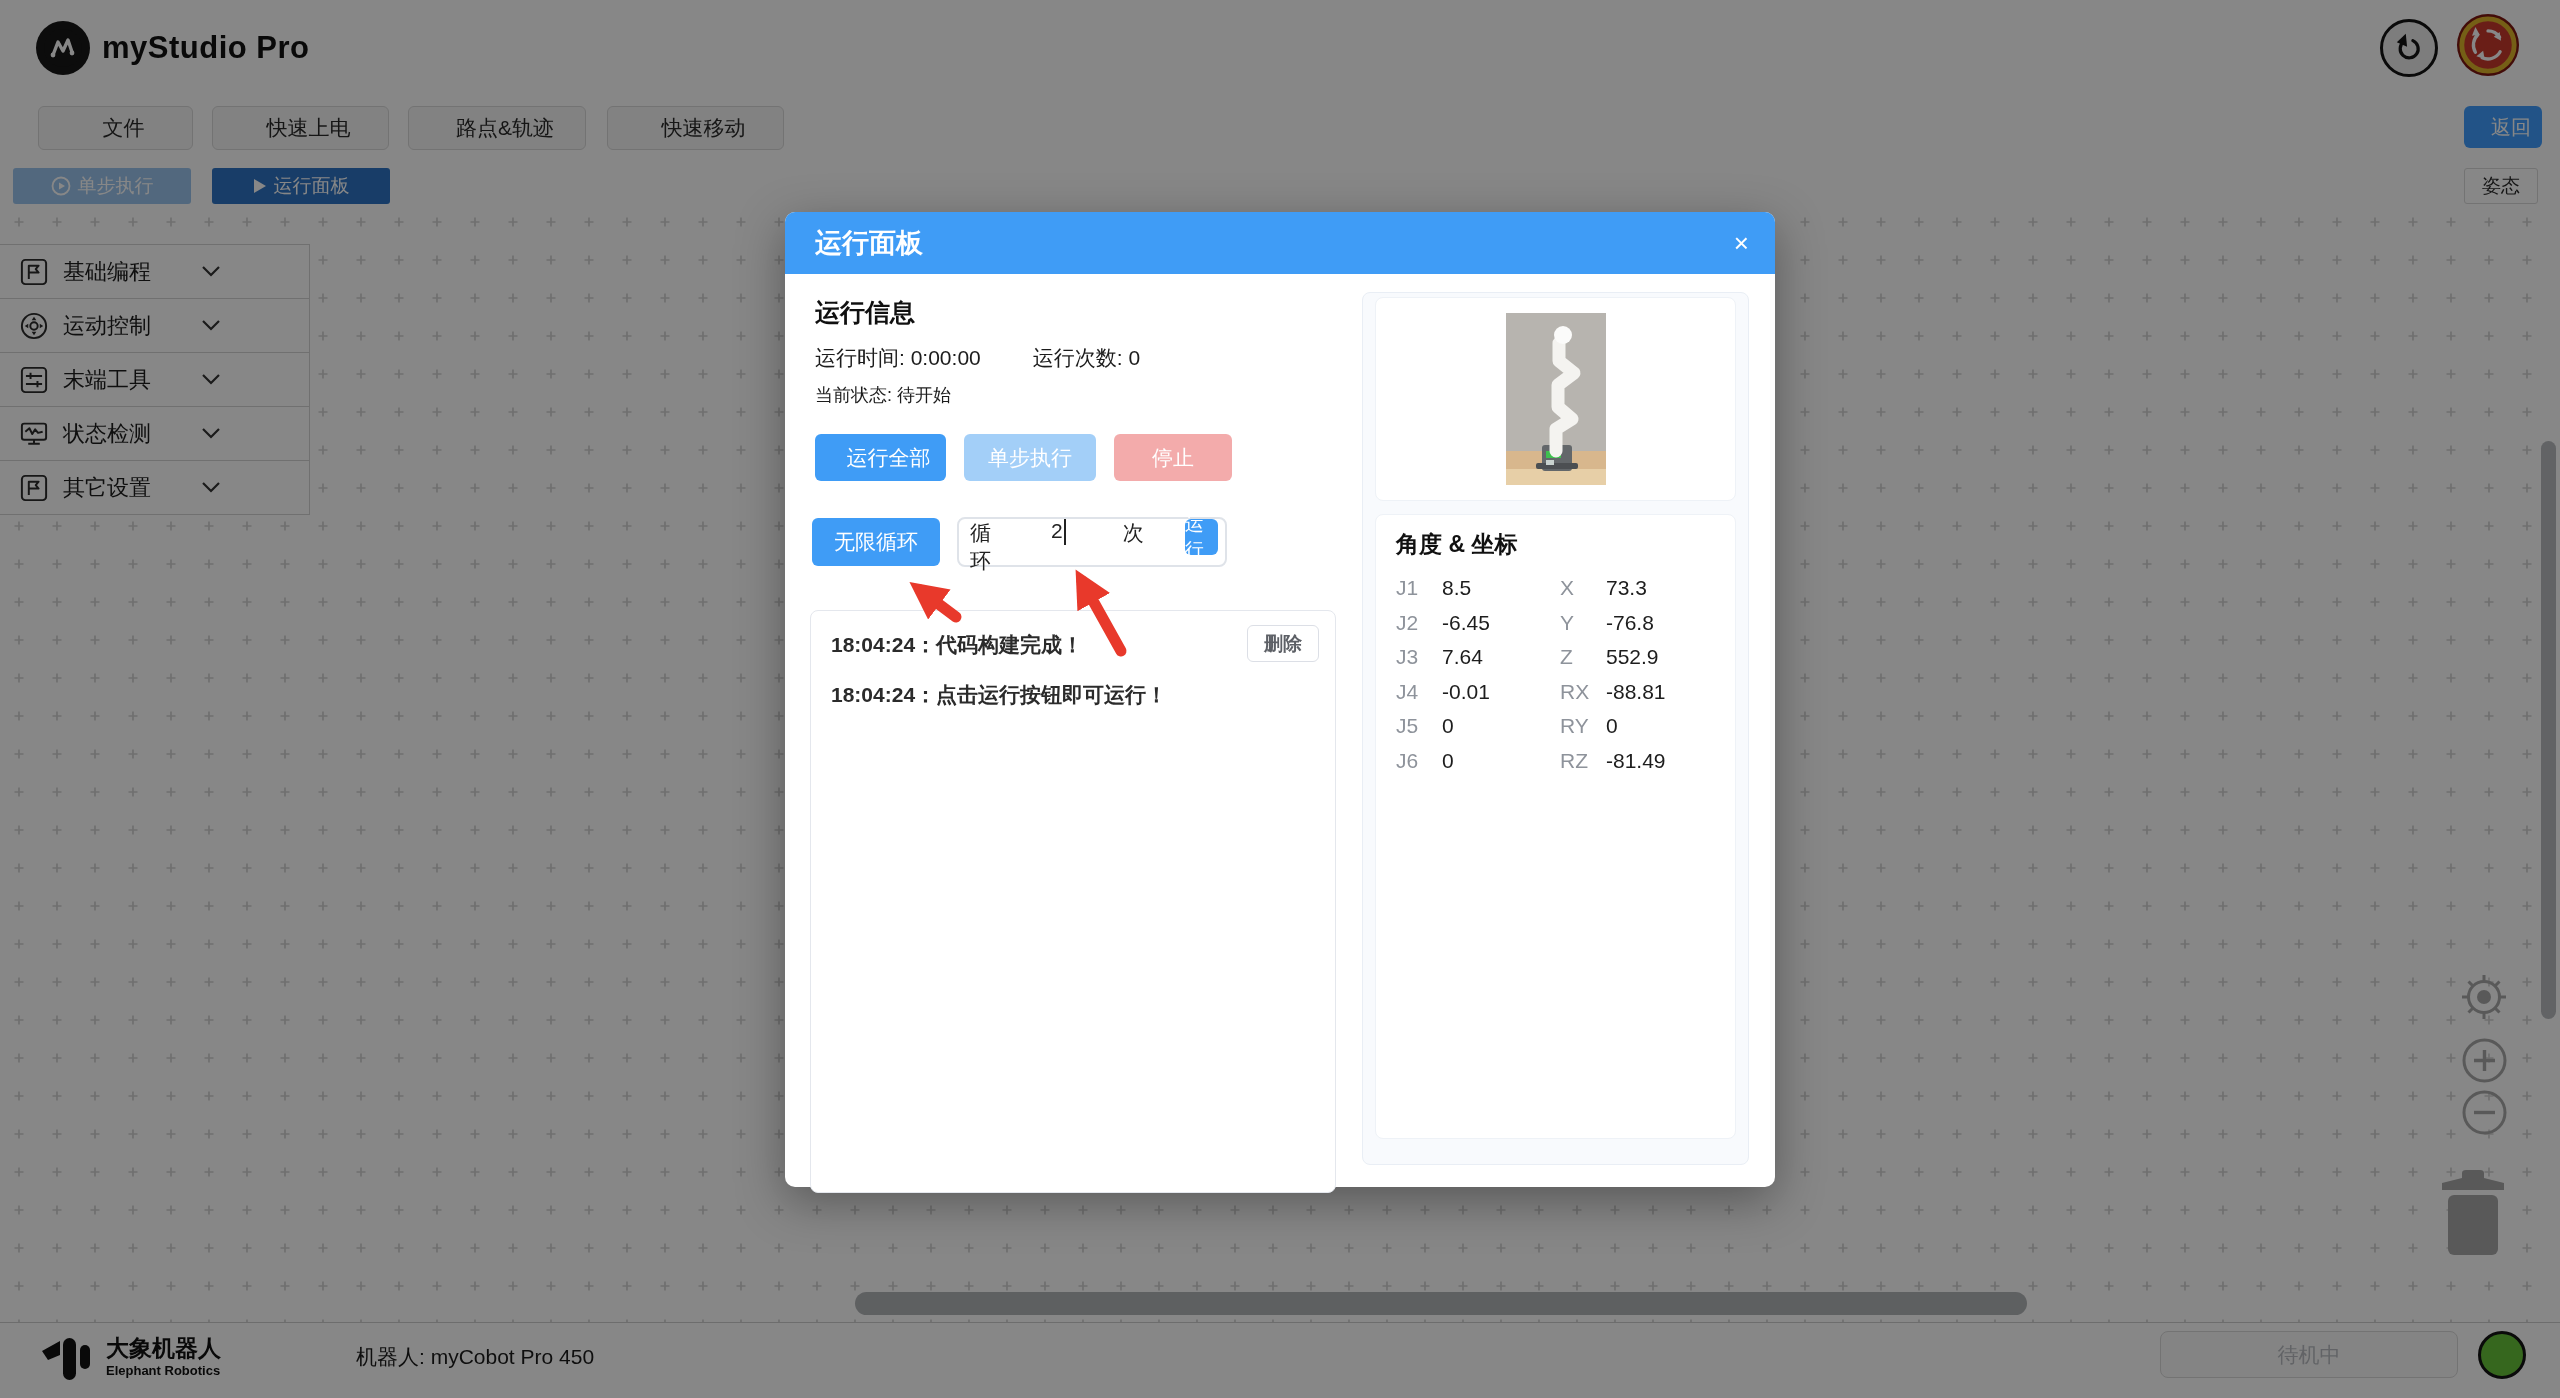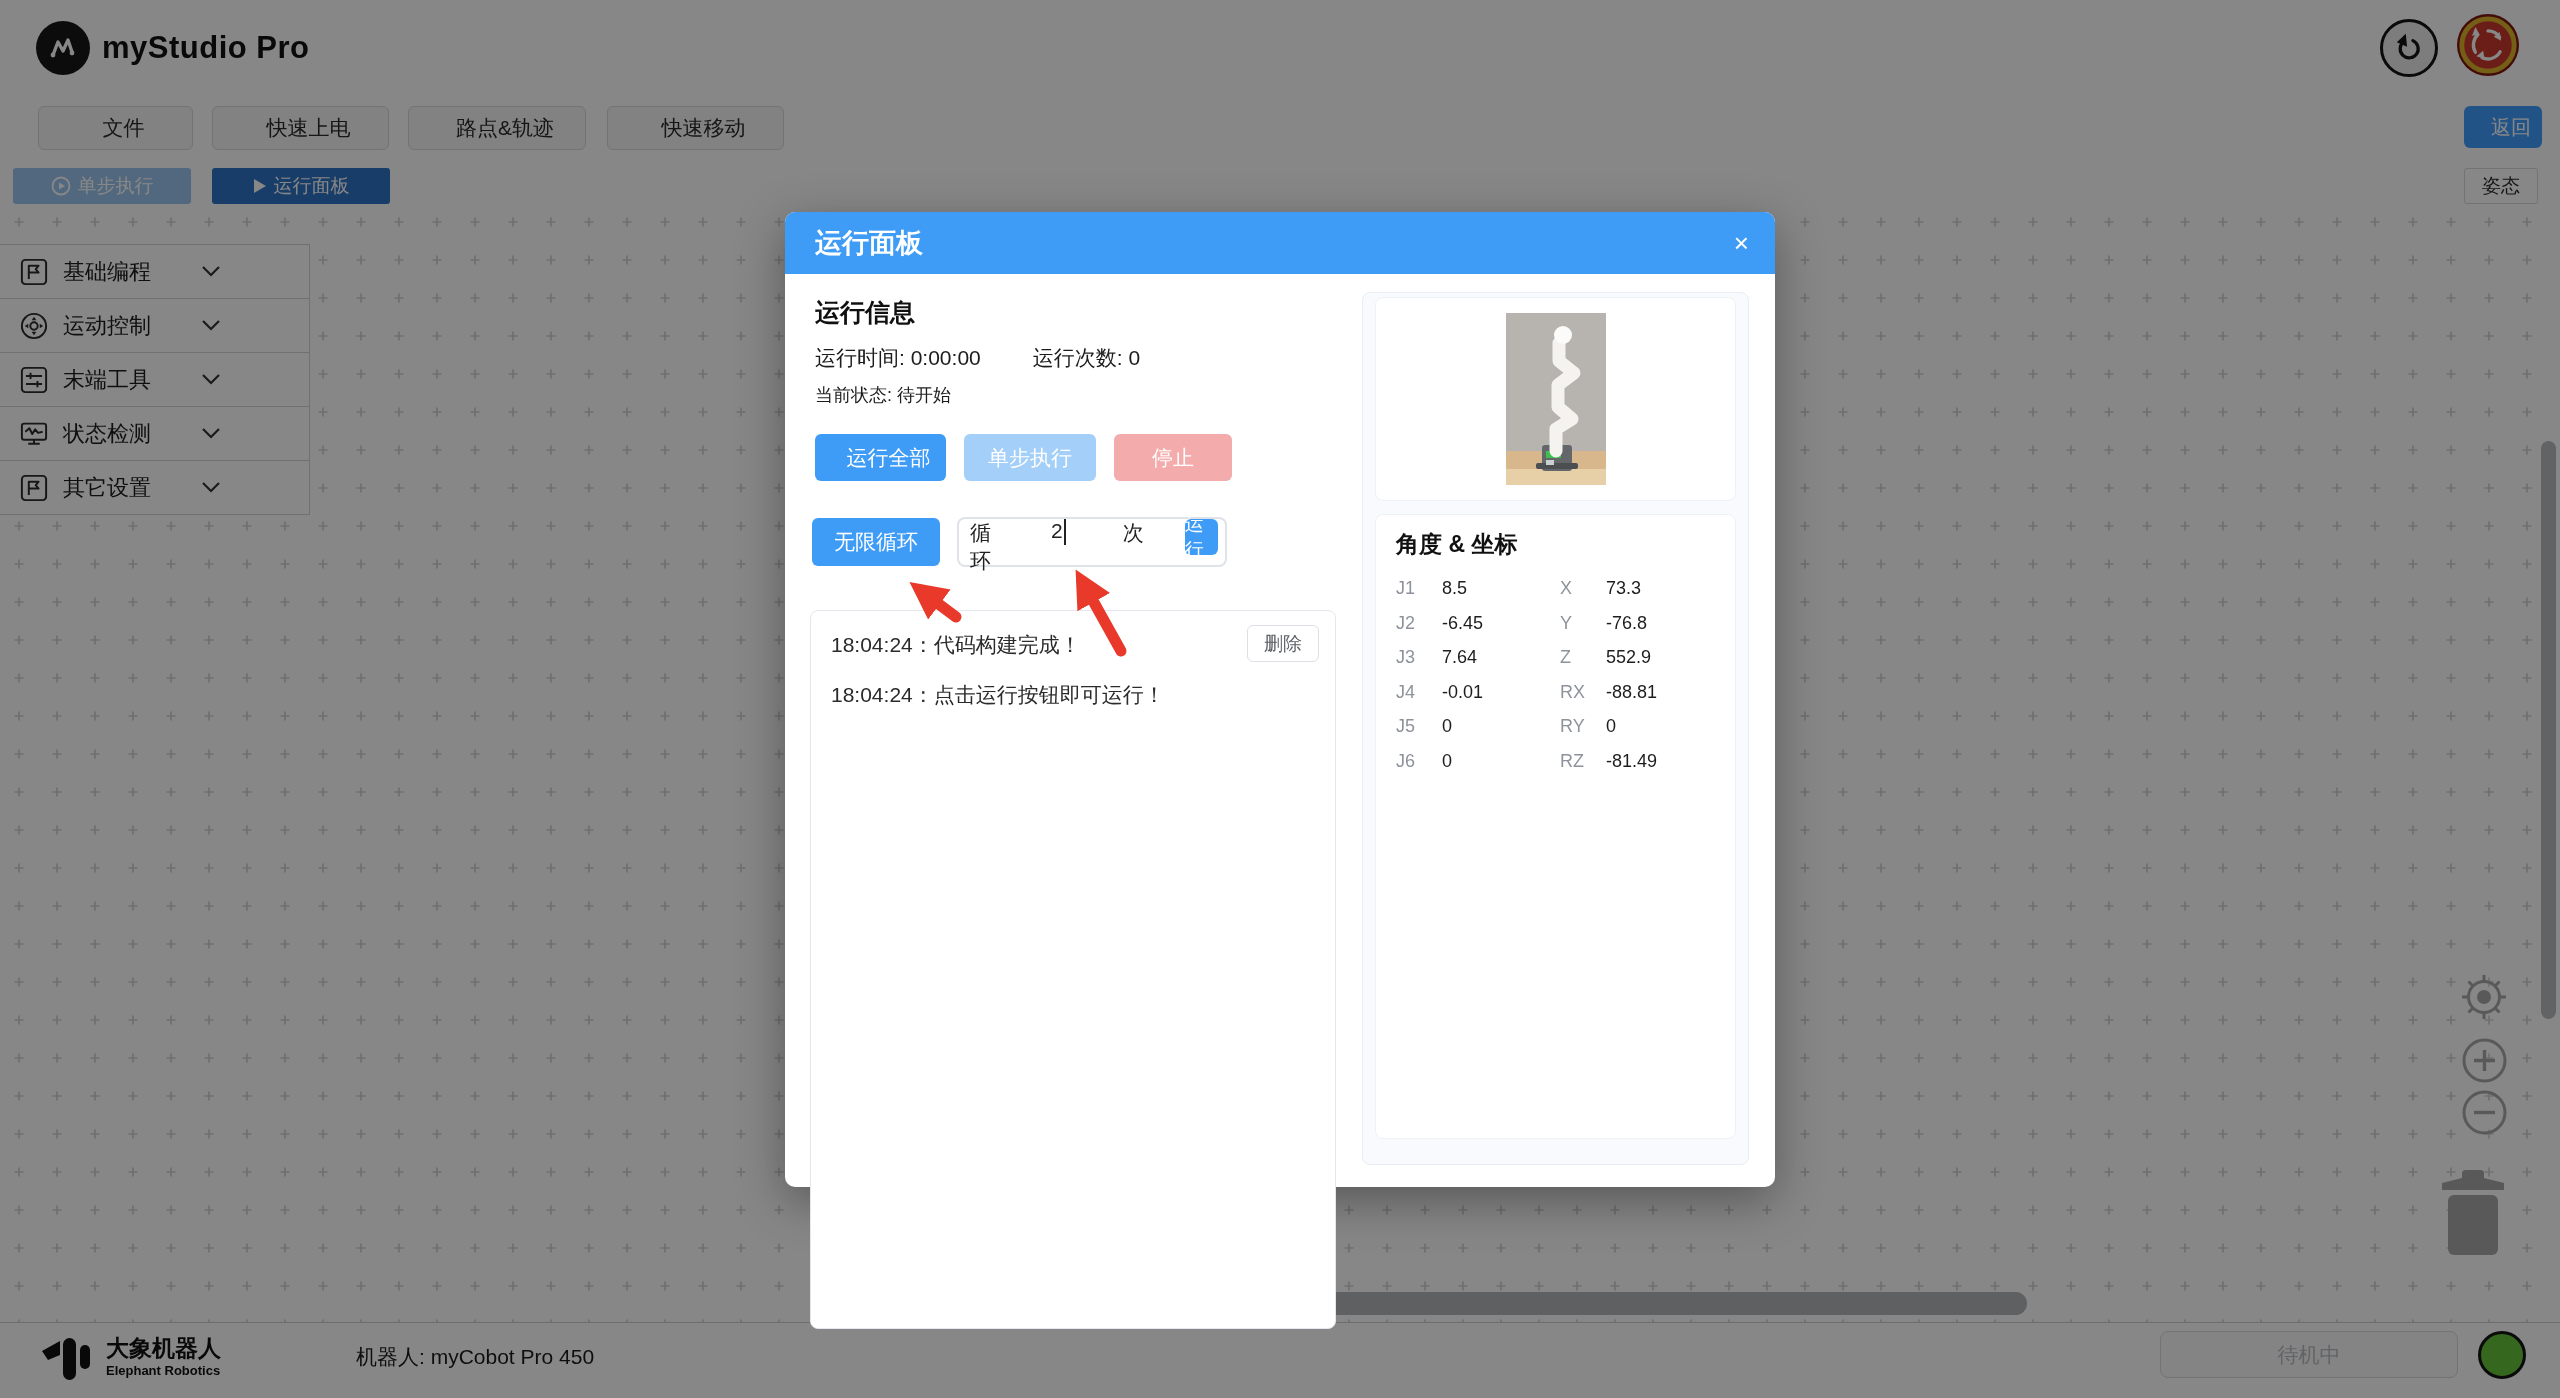--- a/index.html
+++ b/index.html
@@ -59,30 +59,30 @@
   .b-step { width:132px; background:#a3cff8; }
   .b-stop { width:118px; background:#f3abab; }
   .loop-row { position:absolute; left:27px; top:305px; display:flex; align-items:center; }
   .b-infinite { width:128px; height:48px; background:#3f9cf6; border-radius:6px; color:#fff; font-size:21px; display:flex; align-items:center; justify-content:center; }
   .loop-group { margin-left:17px; width:270px; height:50px; border:2px solid #dfe3e9; border-radius:8px; display:flex; align-items:flex-start; background:#fff;gap:41px; }
   .loop-label { margin-left:11px; font-size:21px; color:#222; }
   .loop-input { width:84px; text-align:center; font-size:21px; color:#222; }
   .caret { display:inline-block; width:2px; height:26px; background:#222; vertical-align:middle; margin-left:1px; }
   .loop-unit { font-size:21px; color:#222; }
   .b-loop-run { margin-left:auto; margin-right:7px; width:59px; height:36px; background:#3f9cf6; border-radius:6px; color:#fff; font-size:19px; display:flex; align-items:center; justify-content:center; }
-  .log-box { position:absolute; left:25px; top:398px; width:526px; height:719px; border:1px solid #e4e7ed; border-radius:8px; background:#fff; }
+  .log-box { position:absolute; left:25px; top:398px; width:526px; height:583px; border:1px solid #e4e7ed; border-radius:8px; background:#fff;font-weight:bold; }
   .log-entry { position:absolute; left:20px; font-size:21px; color:#2b2b2b; }
   .log-del { position:absolute; right:16px; top:14px; width:72px; height:37px; background:#fff; border:1px solid #dcdfe6; border-radius:6px; color:#5d6066; font-size:19px; display:flex; align-items:center; justify-content:center; }
 
   
   .rpanel { position:absolute; left:577px; top:80px; width:387px; height:873px; background:#f8fafd; border:1px solid #e9eef5; border-radius:8px; }
   .img-card { position:absolute; left:12px; top:4px; width:361px; height:204px; background:#fff; border:1px solid #eef2f7; border-radius:8px; display:flex; align-items:center; justify-content:center; }
   .angles-card { position:absolute; left:12px; top:221px; width:361px; height:625px; background:#fff; border:1px solid #eef2f7; border-radius:8px; }
   .angles-heading { position:absolute; left:20px; top:14px; font-size:23px; font-weight:bold; color:#101010; }
-  .jtable { position:absolute; left:20px; top:56px; width:320px; display:grid; grid-template-columns:46px 118px 46px 1fr; line-height:34.6px; font-size:18px; }
+  .jtable { position:absolute; left:20px; top:56px; width:320px; display:grid; grid-template-columns:46px 118px 46px 1fr; line-height:34.6px; font-size:21px; }
   .jlab { color:#8e939b; }
   .jval { color:#1d1d1d; }
 
   .annot { position:absolute; left:0; top:0; z-index:60; pointer-events:none; }
 </style>
 </head>
 <body>
 
 <div id="stage">
 

